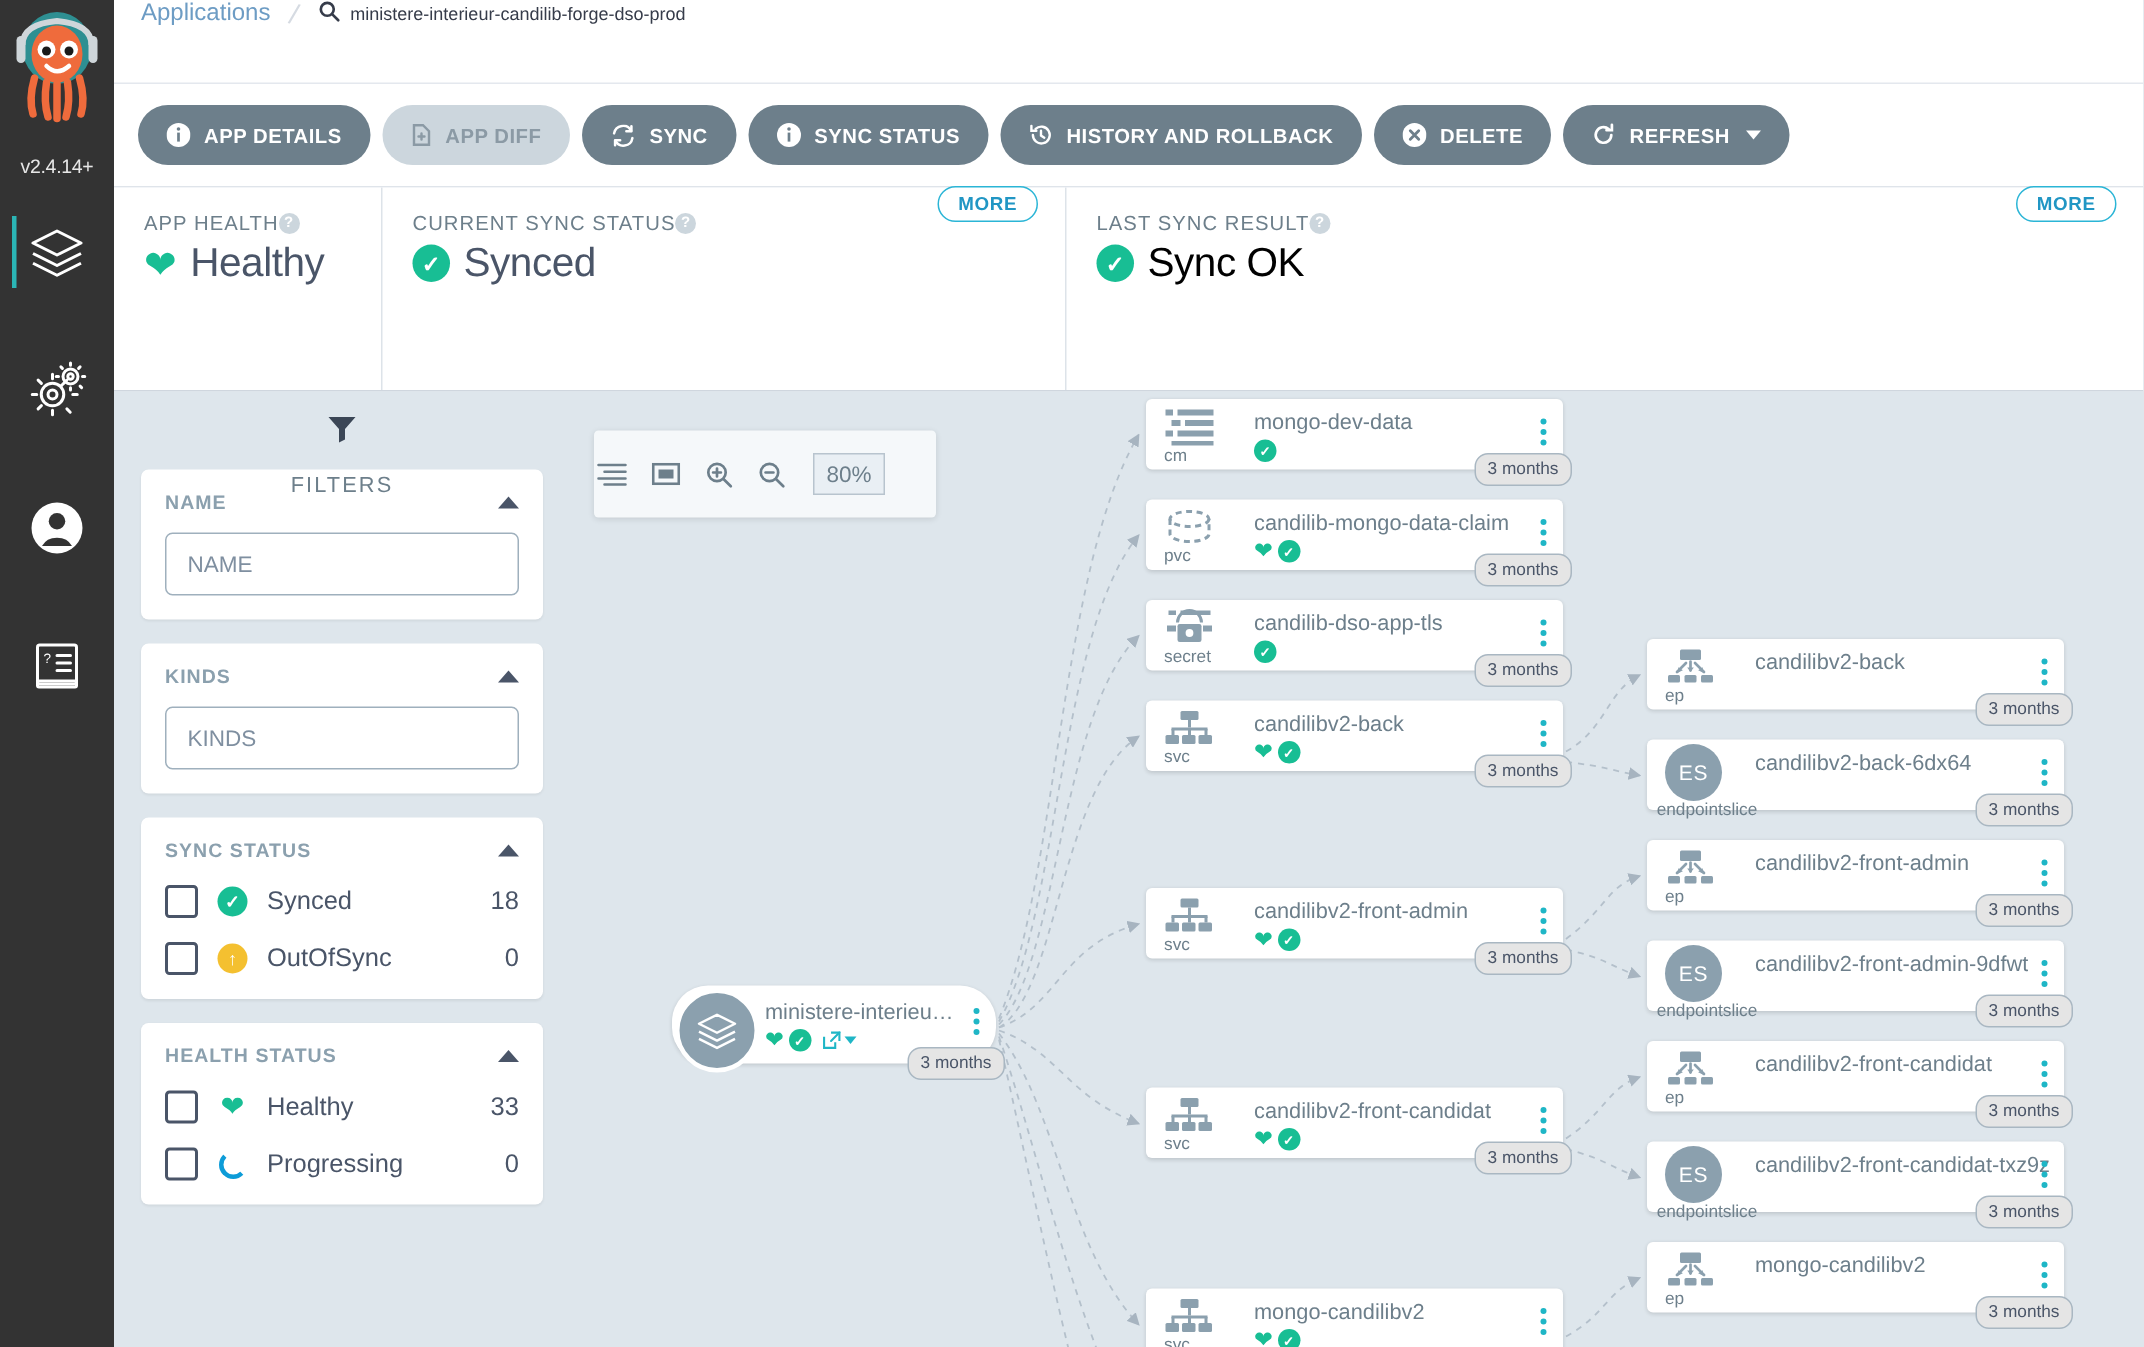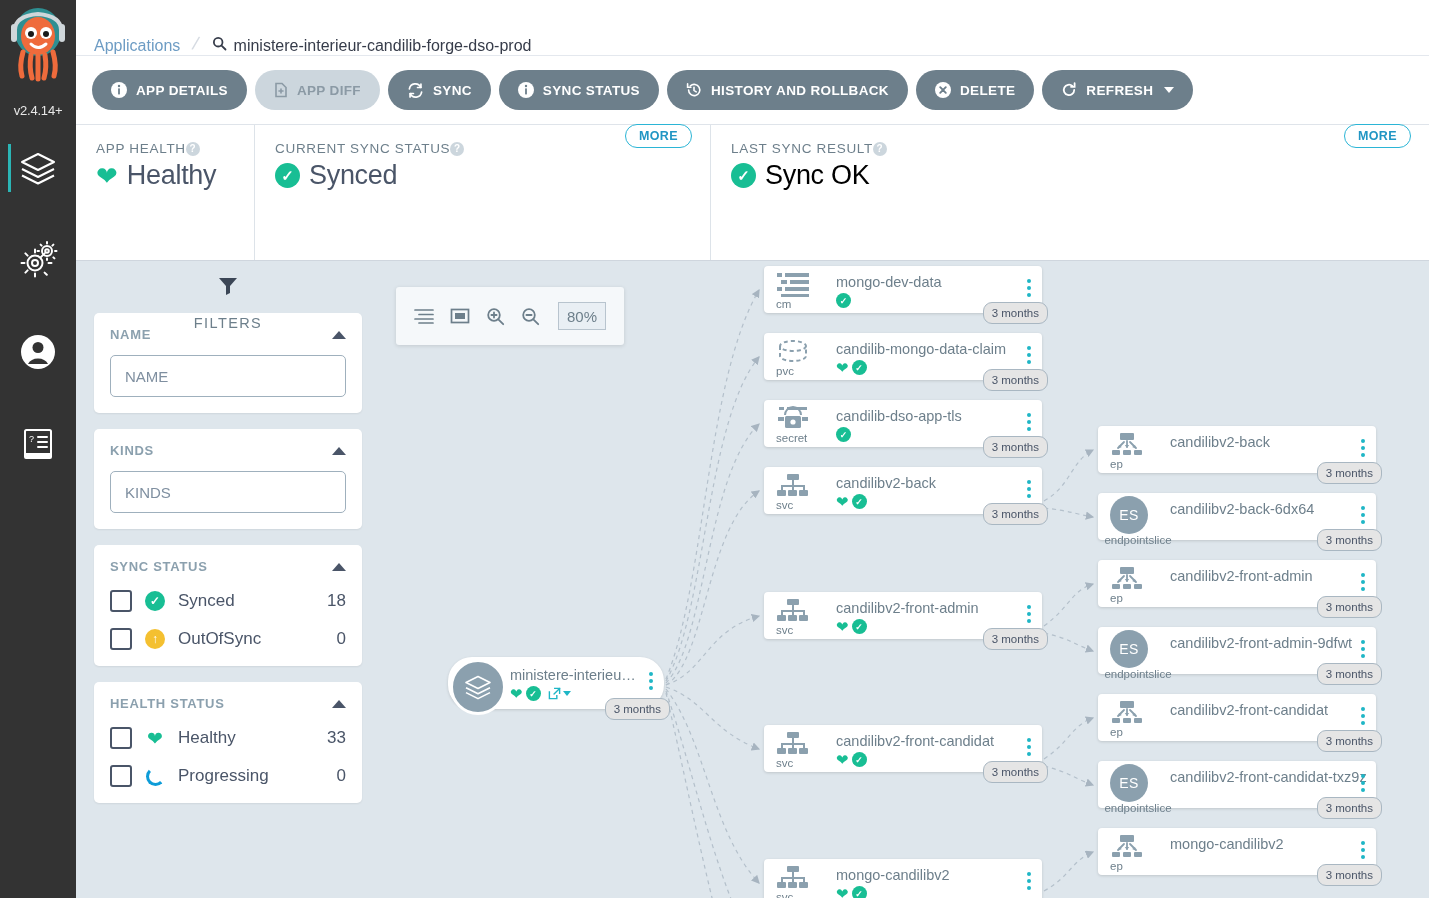--- a/index.html
+++ b/index.html
@@ -33,26 +33,26 @@
   }
   .navitem.active::before {
     content: ""; position: absolute; left: 8px; top: 22px; width: 3px; height: 48px;
     background: #2bb5b5;
   }
   .navitem svg { display: block; }
 
   
   .header {
     position: absolute; left: 76px; top: 0; width: 1353px; height: 56px;
-    background: #fff; display: flex; align-items: flex-end; padding-left: 18px;
+    background: #fff; display: flex; align-items: flex-start; padding-left: 18px;
     border-bottom: 1px solid #e4e8ee;
   }
   .crumb-link { color: #6d9cc4; font-size: 16px; cursor: pointer; }
   .crumb-sep { color: #d6dbe2; font-size: 19px; margin: 0 13px; transform: rotate(15deg); }
-  .crumb-current { font-size: 16px; color: #363c4a; display: flex; align-items: center; gap: 7px; }
+  .crumb-current { font-size: 12px; color: #363c4a; display: flex; align-items: center; gap: 7px; }
   .search-ic { display:inline-block; }
 
   
   .toolbar {
     position: absolute; left: 76px; top: 56px; width: 1353px; height: 69px;
     background: #fff; display: flex; align-items: center; gap: 8px; padding-left: 16px;
     border-bottom: 1px solid #dfe4ea;
   }
   .tbtn {
     height: 40px; border-radius: 20px; background: #6d7f8b; color: #fff;
@@ -142,21 +142,21 @@
   
   .canvas {
     position: absolute; left: 376px; top: 261px; width: 1053px; height: 637px;
     background: #dee6ec; overflow: hidden;
   }
   .edges { position: absolute; left: 0; top: 0; width: 1053px; height: 637px; pointer-events: none; }
 
   .gtoolbar {
     position: absolute; left: 20px; top: 26px; width: 228px; height: 58px;
     background: #f5f8fa; border-radius: 3px; box-shadow: 0 1px 4px rgba(0,0,0,.12);
-    display: flex; align-items: center; gap: 16px; padding: 0 18px;
+    display: flex; align-items: center; gap: 16px; padding: 0 2px;
   }
   .gtb-ic { cursor: pointer; display: flex; align-items: center; }
   .zoomval {
     width: 48px; height: 28px; border: 1px solid #b8c4ce; background: #e9eff4;
     display: flex; align-items: center; justify-content: center;
     font-size: 15px; color: #6d7f8b; margin-left: 2px; cursor: text;
   }
 
   
   .node {

